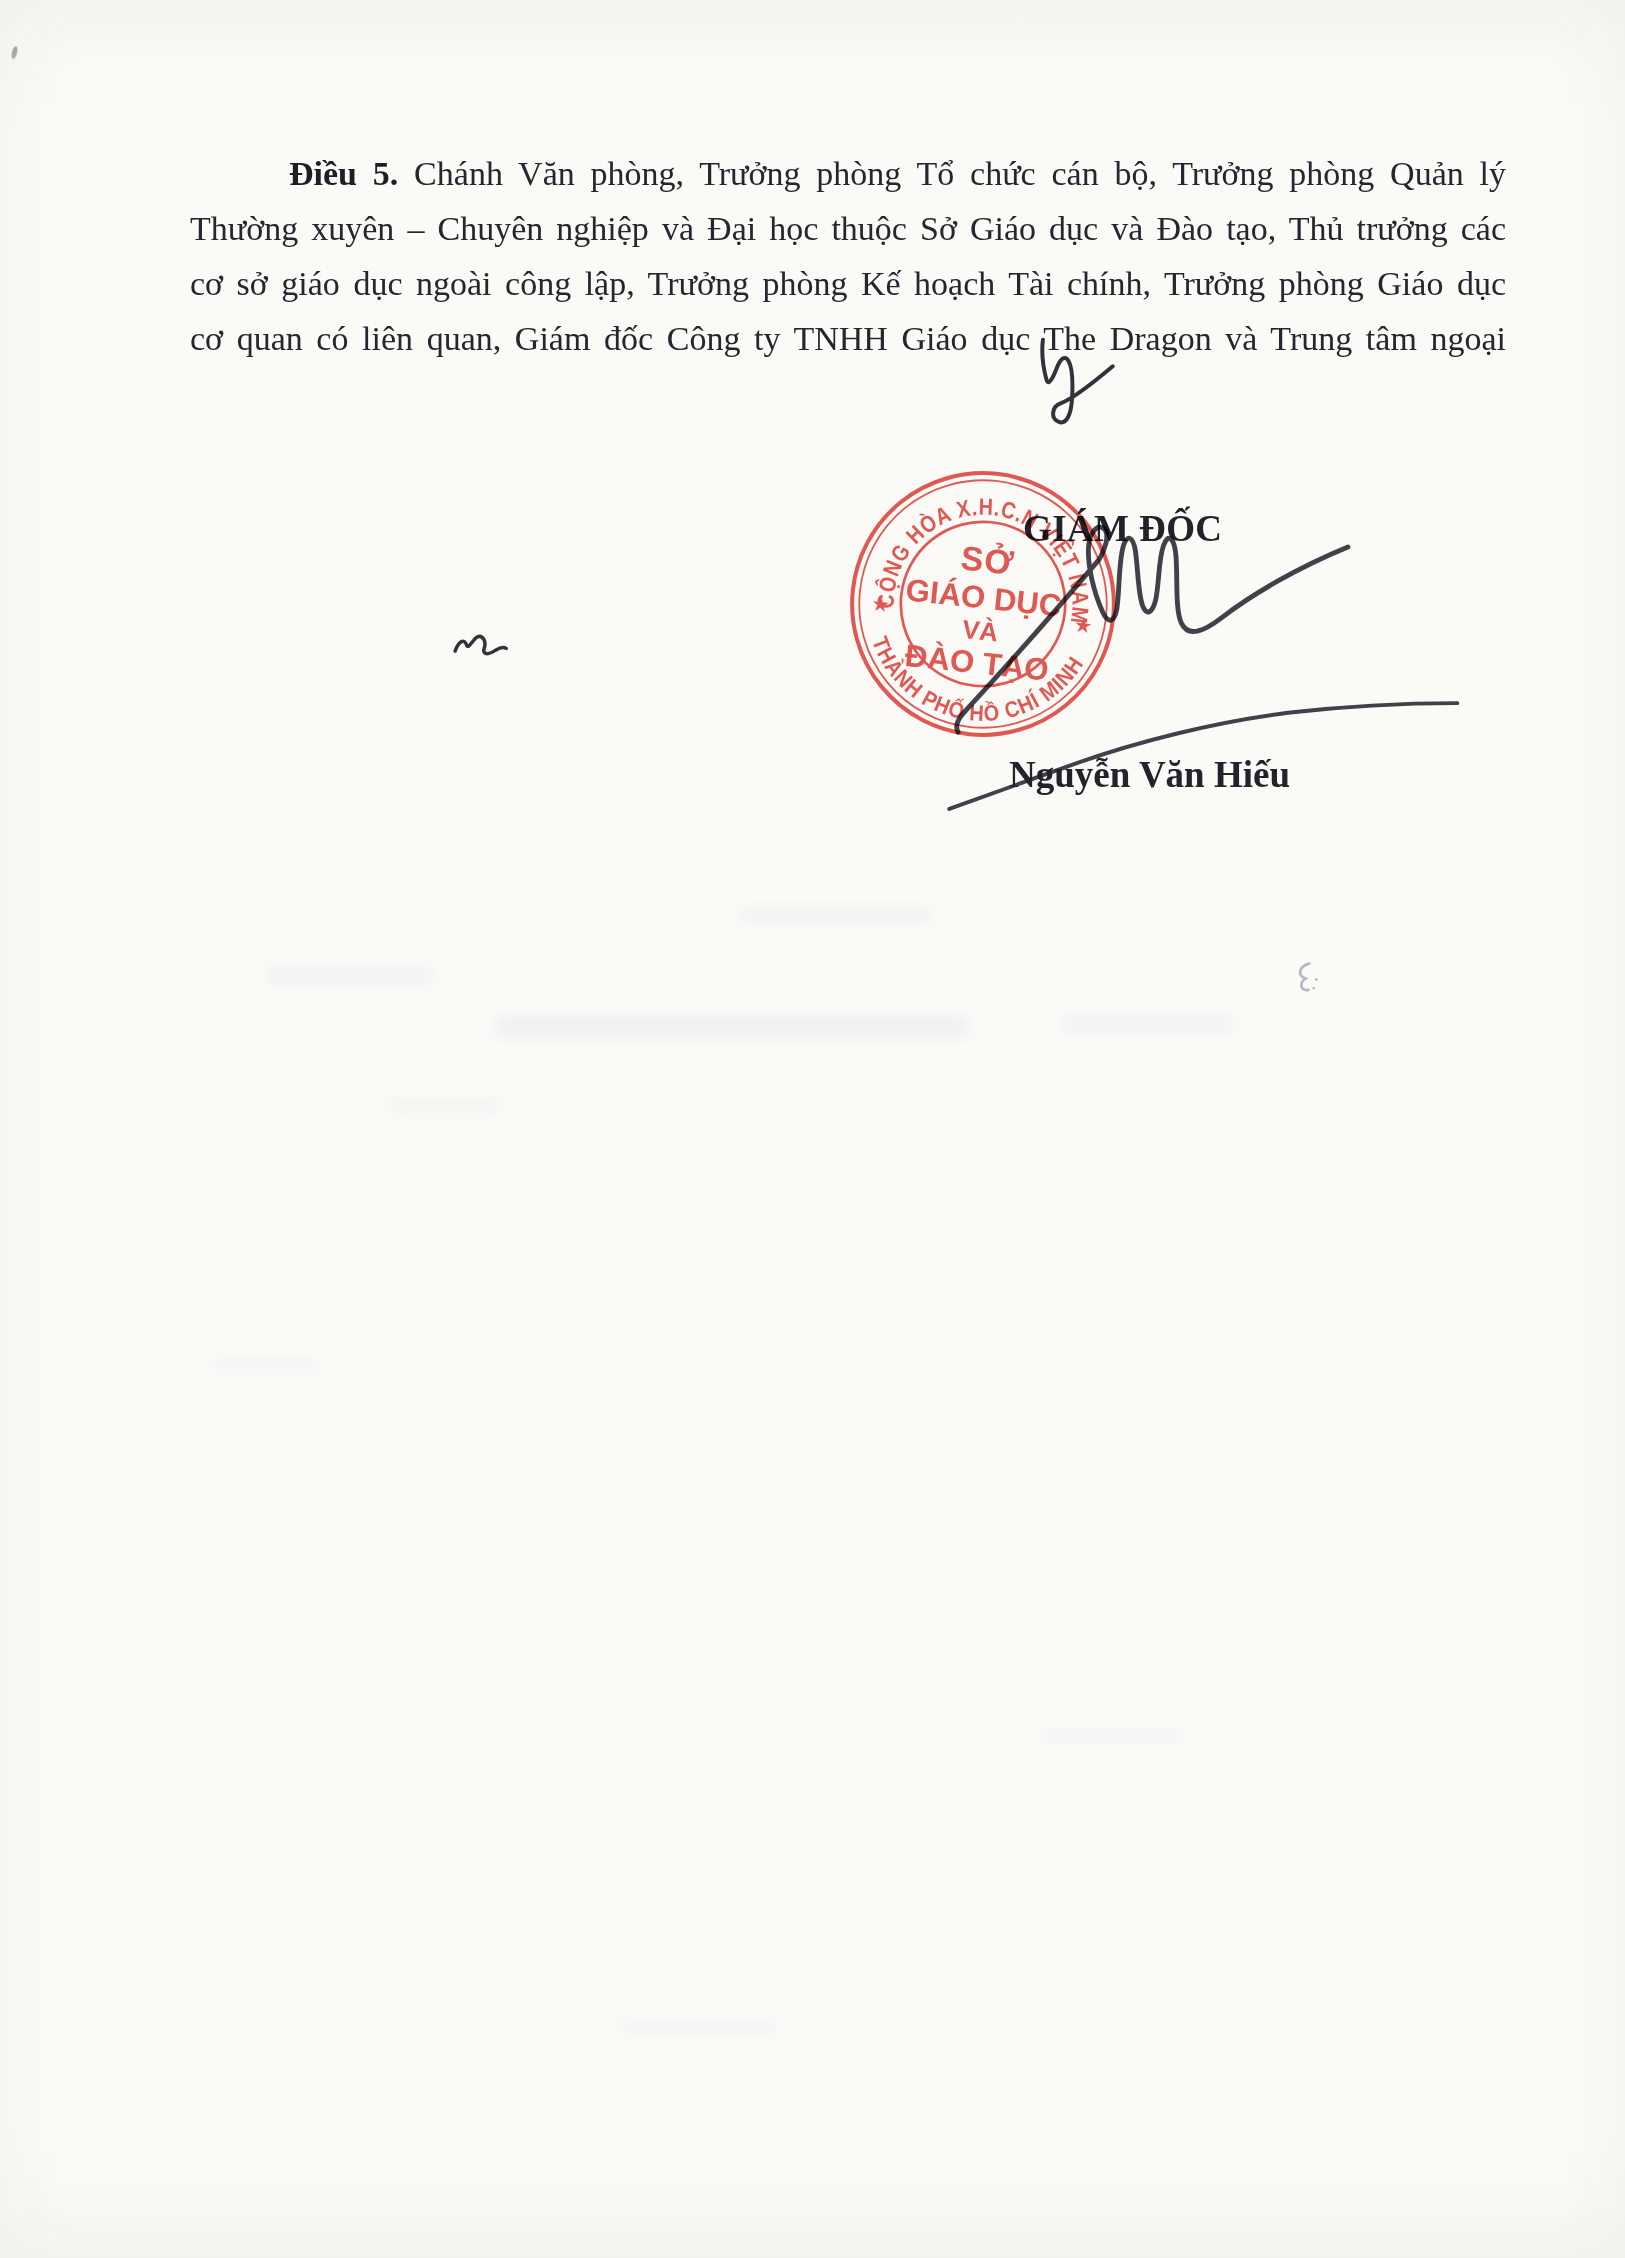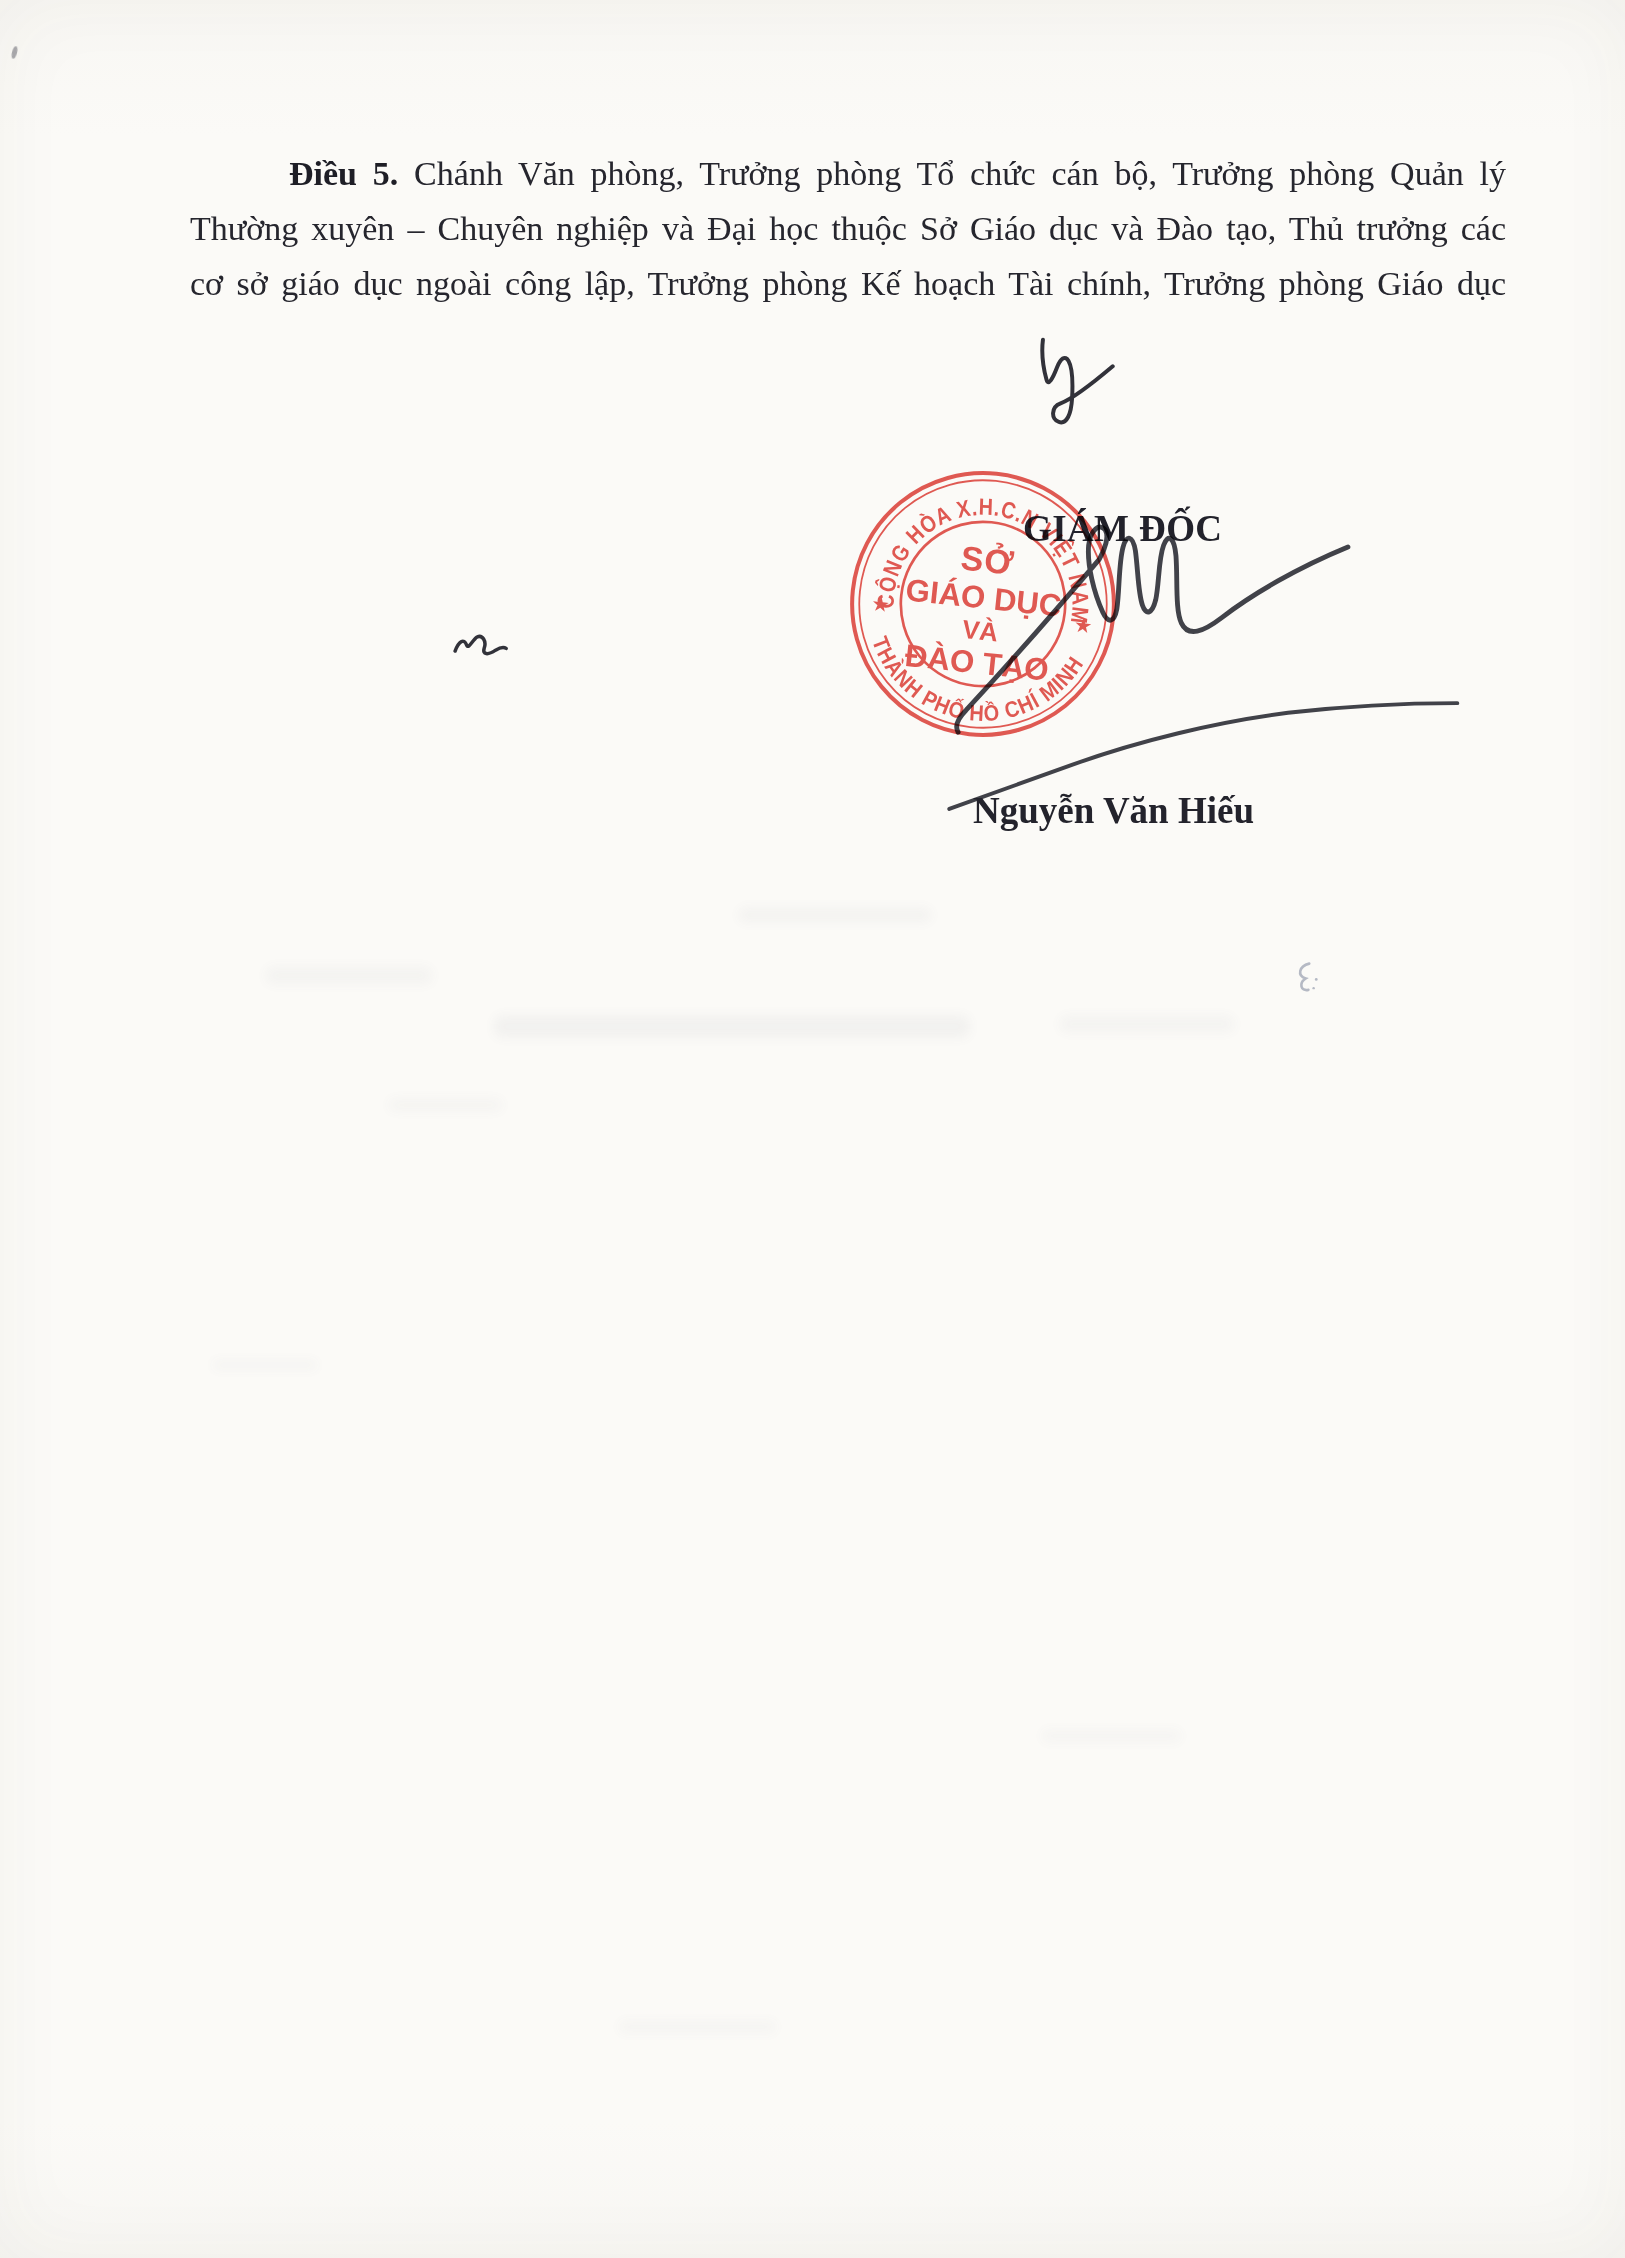--- a/index.html
+++ b/index.html
@@ -33,22 +33,22 @@
   .ritem { font-size:28px; line-height:35px; color:#2a2a33; }
 
   
   .director-title {
     position:absolute; left:1023px; top:471px;
     font-weight:bold; font-size:37px; letter-spacing:0.4px;
     color:#22222b; white-space:nowrap;margin-top:36px;
   }
   .signer-name {
     position:absolute; left:937px; top:753px; width:353px;
-    text-align:center; font-weight:bold; font-size:37px;
-    color:#23232c; white-space:nowrap;margin-top:36px;
+    text-align:right; font-weight:bold; font-size:37px;
+    color:#23232c; white-space:nowrap;
   }
 
   .stamp-svg { position:absolute; left:849px; top:468px; width:268px; height:272px;
                mix-blend-mode:multiply; opacity:.95; }
   .stamp-text { font-family:"Liberation Sans","DejaVu Sans",sans-serif; font-weight:bold; }
 
   .sig-svg, .paraph-svg, .initial-svg, .zeta-svg {
     position:absolute; mix-blend-mode:multiply;
   }
   .sig-svg    { left:847px; top:494px; width:635px; height:353px; }
@@ -66,20 +66,21 @@
 </style>
 </head>
 <body>
 
 <div class="page">
 
   <div class="article">
     <div class="pline indent jlast"><b class="lead">Điều 5.</b><span> Chánh Văn phòng, Trưởng phòng Tổ chức cán bộ, Trưởng phòng Quản lý</span></div>
     <div class="pline jlast">Thường xuyên – Chuyên nghiệp và Đại học thuộc Sở Giáo dục và Đào tạo, Thủ trưởng các</div>
     <div class="pline jlast">cơ sở giáo dục ngoài công lập, Trưởng phòng Kế hoạch Tài chính, Trưởng phòng Giáo dục</div>
+    <div class="pline jlast">cơ quan có liên quan, Giám đốc Công ty TNHH Giáo dục The Dragon và Trung tâm ngoại</div>
   </div>
 
 
   <div class="director-title">GIÁM ĐỐC</div>
 
   <svg class="stamp-svg" viewBox="0 0 300 300">
     <defs>
       <path id="arcTop" d="M 51.5 167.4 A 100 100 0 1 1 248.5 167.4" fill="none"></path>
       <path id="arcBottom" d="M 29 200 A 131 131 0 0 0 271 200" fill="none"></path>
     </defs>

